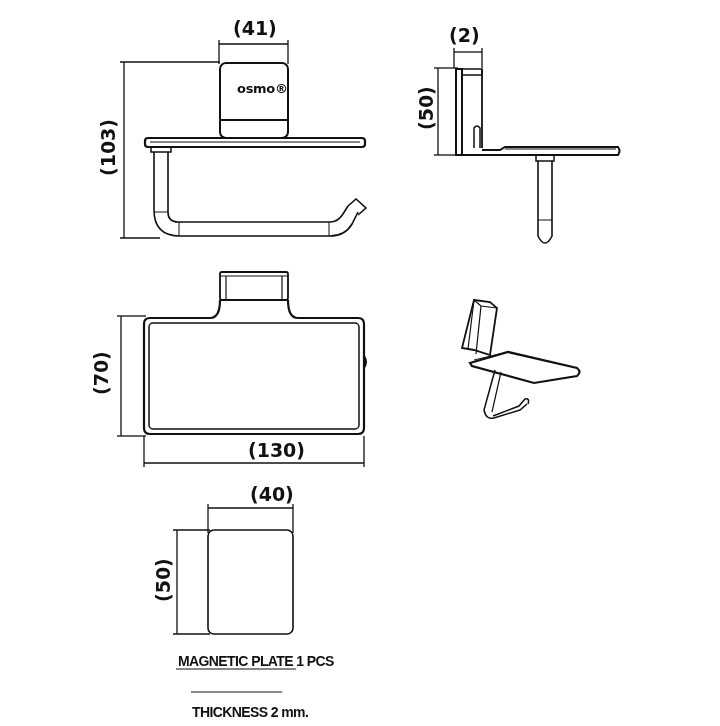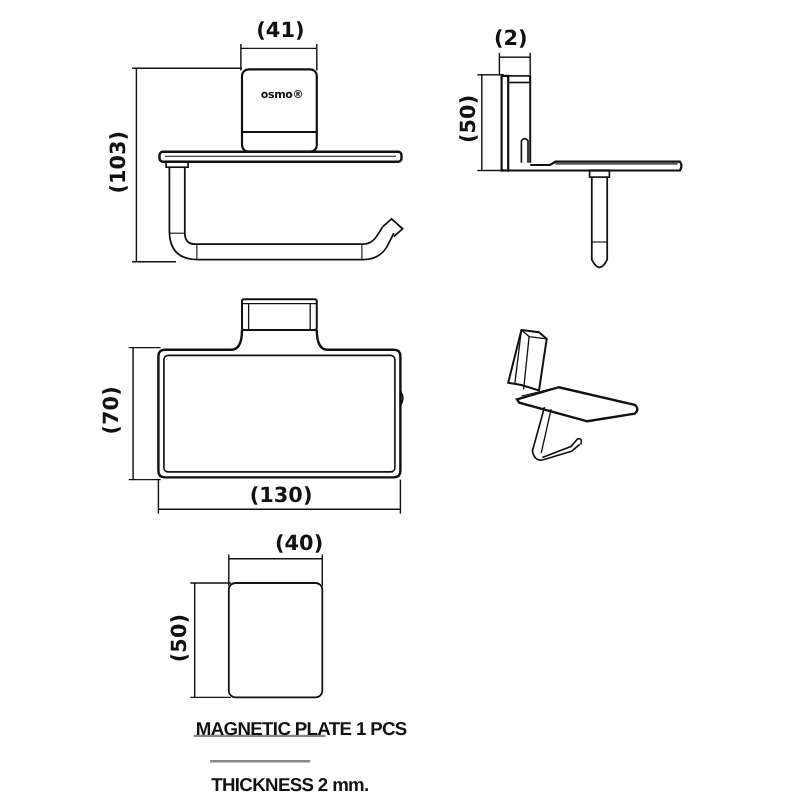--- a/index.html
+++ b/index.html
@@ -3,23 +3,23 @@
 <meta charset="utf-8">
 <style>
   html, body { margin:0; padding:0; background:#ffffff; }
   body { width:720px; height:726px; position:relative; overflow:hidden;
          font-family:"Liberation Sans", sans-serif; color:#111; }
   svg { position:absolute; left:0; top:0; }
   .dim { position:absolute; font-family:"DejaVu Sans", sans-serif; font-weight:bold;
          font-size:19px; color:#111; white-space:nowrap; line-height:1; }
   .vert { transform-origin: left top; transform: rotate(-90deg); }
   .note { position:absolute; font-family:"Liberation Sans", sans-serif; font-weight:bold;
-          font-size:17px; letter-spacing:-0.6px; color:#111; white-space:nowrap;text-align:center; }
+          font-size:14px; letter-spacing:-0.6px; color:#111; white-space:nowrap;text-align:center; }
   .brand { position:absolute; font-family:"DejaVu Sans", sans-serif; font-weight:bold;
-           font-size:10px; color:#111; letter-spacing:-0.3px; }
+           font-size:13px; color:#111; letter-spacing:-0.3px; }
 </style>
 </head>
 <body>
 
 <svg width="720" height="726" viewBox="0 0 720 726">
   <g fill="none" stroke="#111" stroke-width="1.3">
 
     <g>
 
       <line x1="219" y1="44" x2="288" y2="44"></line>
@@ -118,19 +118,19 @@
 
 <div class="brand" style="left:237px; top:81px;">osmo®</div>
 
 <div class="dim" style="left:233px; top:19px;text-align:center;">(41)</div>
 <div class="dim vert" style="left:99px; top:176px;">(103)</div>
 
 <div class="dim" style="left:449px; top:26px;">(2)</div>
 <div class="dim vert" style="left:417px; top:130px;">(50)</div>
 
 <div class="dim vert" style="left:92px; top:395px;">(70)</div>
-<div class="dim" style="left:227px; top:441px;text-align:center;">(130)</div>
+<div class="dim" style="left:248px; top:441px;text-align:center;">(130)</div>
 
 <div class="dim" style="left:234px; top:485px;margin-left:16px;">(40)</div>
 <div class="dim vert" style="left:154px; top:602px;">(50)</div>
 
 <div class="note" style="left:178px; top:653px;">MAGNETIC PLATE 1 PCS</div>
 <div class="note" style="left:192px; top:704px;">THICKNESS 2 mm.</div>
 
 </body></html>

